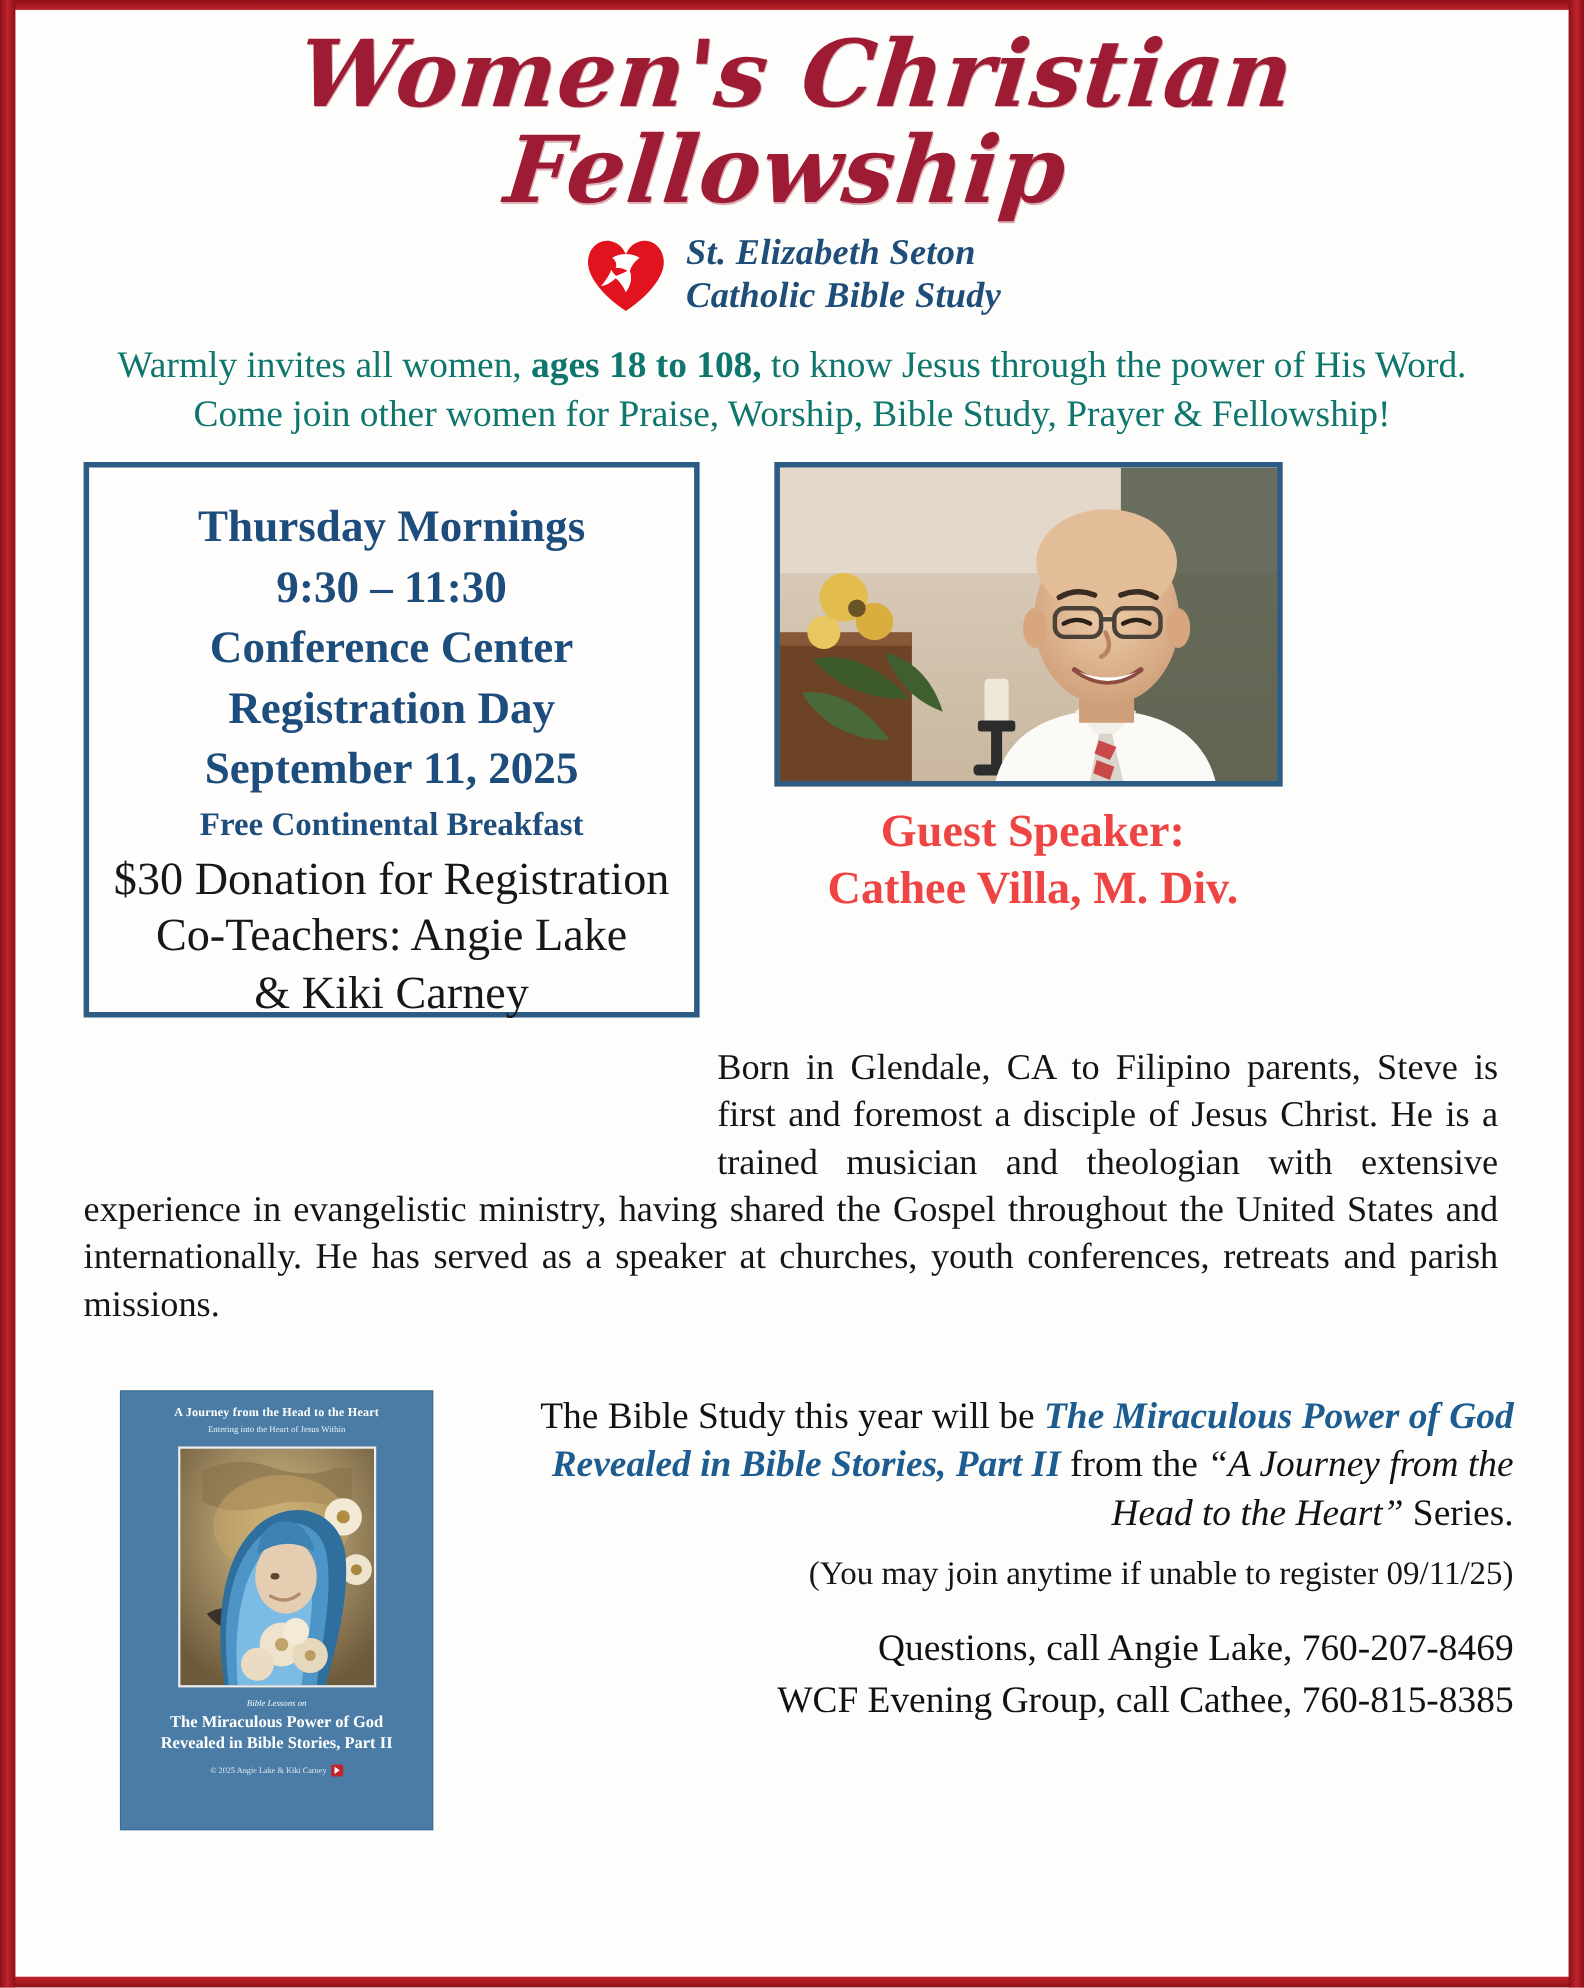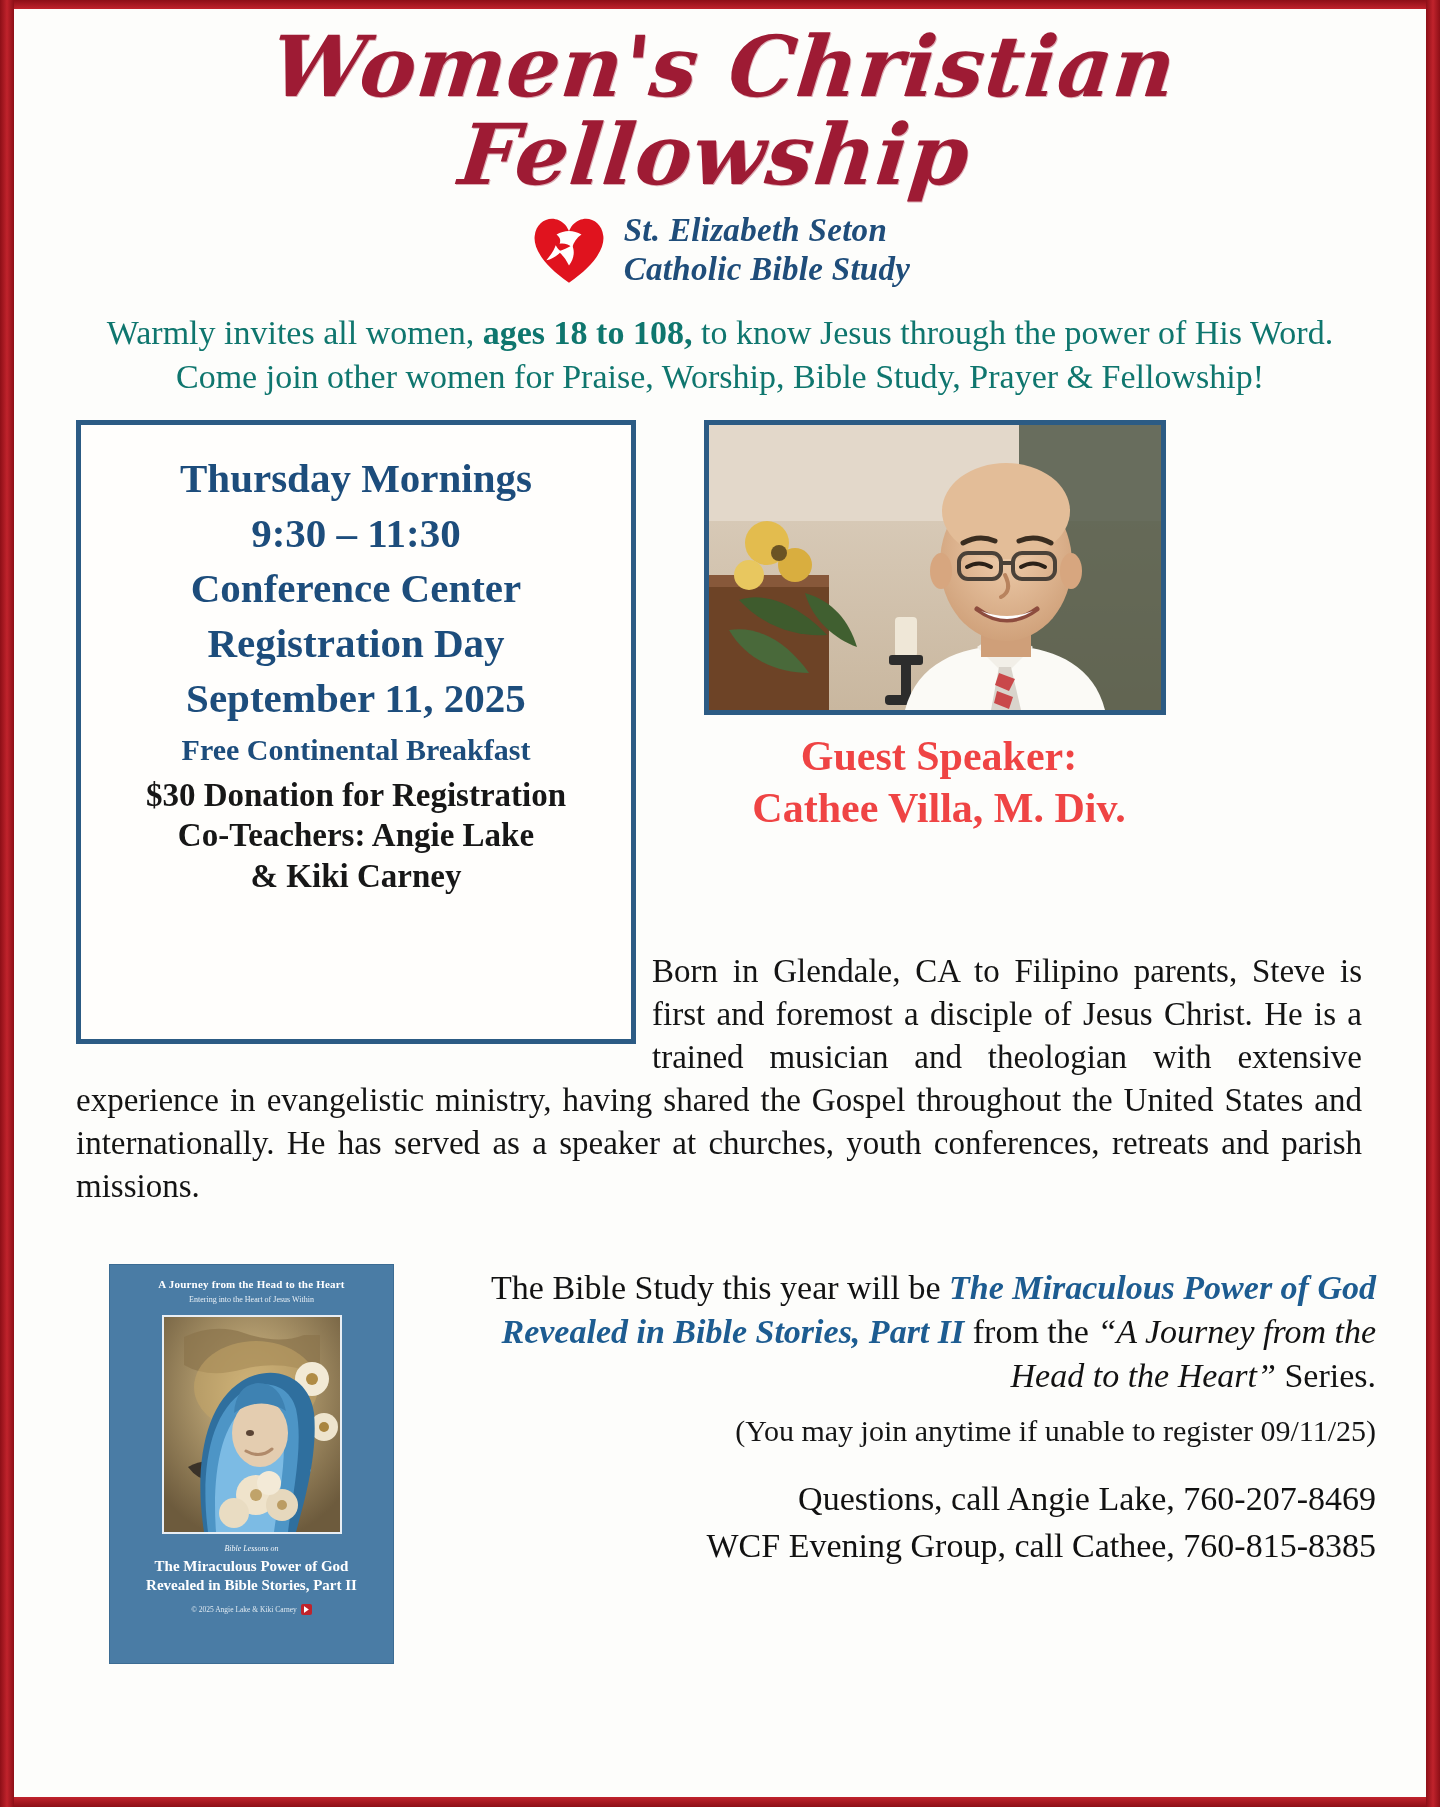--- a/index.html
+++ b/index.html
@@ -100,21 +100,21 @@
   .mid {
     position: relative;
     margin-top: 22px;
     height: 530px;
   }
   .info-box {
     position: absolute;
     left: 62px;
     top: 0;
     width: 560px;
-    height: 624px;
+    height: 505px;
     border: 5px solid #2c5b84;
     background: #fffefc;
     box-sizing: border-box;
     text-align: center;
     padding-top: 26px;
   }
   .ib-big {
     color: #1d4d7c;
     font-weight: bold;
     font-size: 41px;
@@ -122,24 +122,23 @@
   }
   .ib-mid {
     color: #1d4d7c;
     font-weight: bold;
     font-size: 30px;
     line-height: 1.3;
     margin-top: 4px;
   }
   .ib-plain {
     color: #171717;
-    font-size: 33px;
+    font-size: 42px;
     line-height: 1.22;
     margin-top: 6px;
-    font-weight: bold;
   }
 
   .photo-col {
     position: absolute;
     left: 690px;
     top: 0;
     width: 470px;
   }
   .photo-frame {
     width: 462px;

